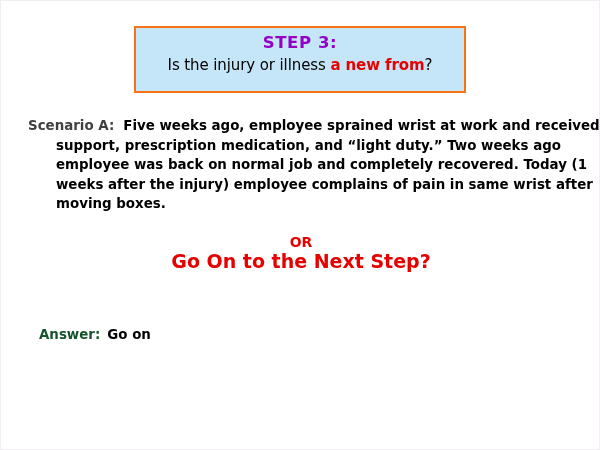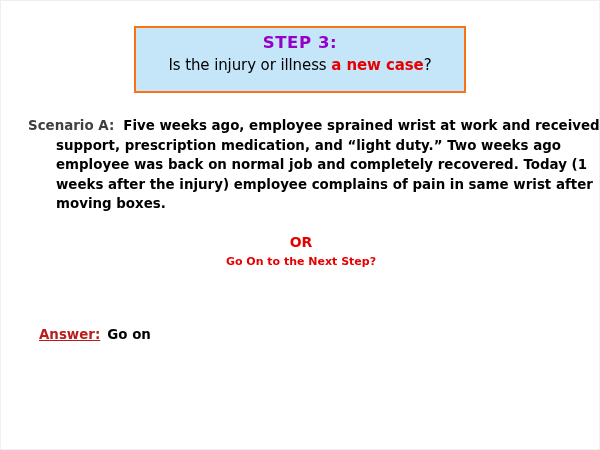--- a/index.html
+++ b/index.html
@@ -84,37 +84,36 @@
     width: 600px;
     text-align: center;
     color: #e60000;
     font-weight: bold;
     font-size: 15.5px;
     line-height: 19px;
   }
 
   #decision .l1 { font-size: 15.5px; }
   #decision .l2 { font-size: 14px; }
-  #decision .l3 { font-size: 11px; }
+  #decision .l3 { font-size: 19px; }
 
   
   #answer {
     position: absolute;
     left: 38px;
     top: 324px;
     font-size: 13.4px;
     font-weight: bold;
     line-height: 19px;
     color: #000000;
   }
 
   #answer .lbl {
-    color: #b91c1c;
+    color: #14532d;
     padding-right: 7px;
-    text-decoration: underline;
   }
 
   
   #why {
     position: absolute;
     left: 38px;
     top: 375px;
     width: 530px;
     font-size: 13.4px;
     font-weight: bold;
@@ -129,21 +128,21 @@
     padding-right: 8px;
   }
 </style>
 </head>
 <body>
 
 <div id="slide">
 
   <div id="step-box">
     <div id="step-title">STEP 3:</div>
-    <div id="step-question"><span>Is the injury or illness </span><span class="hl">a new case</span><span>?</span></div>
+    <div id="step-question"><span>Is the injury or illness </span><span class="hl">a new from</span><span>?</span></div>
   </div>
 
   <div id="scenario"><span class="lbl">Scenario A:</span><span>Five weeks ago, employee sprained wrist at work and received support, prescription medication, and “light duty.”  Two weeks ago employee was back on normal job and completely recovered. Today (1 weeks after the injury) employee complains of pain in same wrist after moving boxes.</span></div>
 
   <div id="decision">
     <div class="l2">OR</div>
     <div class="l3">Go On to the Next Step?</div>
   </div>
 
   <div id="answer"><span class="lbl">Answer:</span><span>Go on</span></div>

